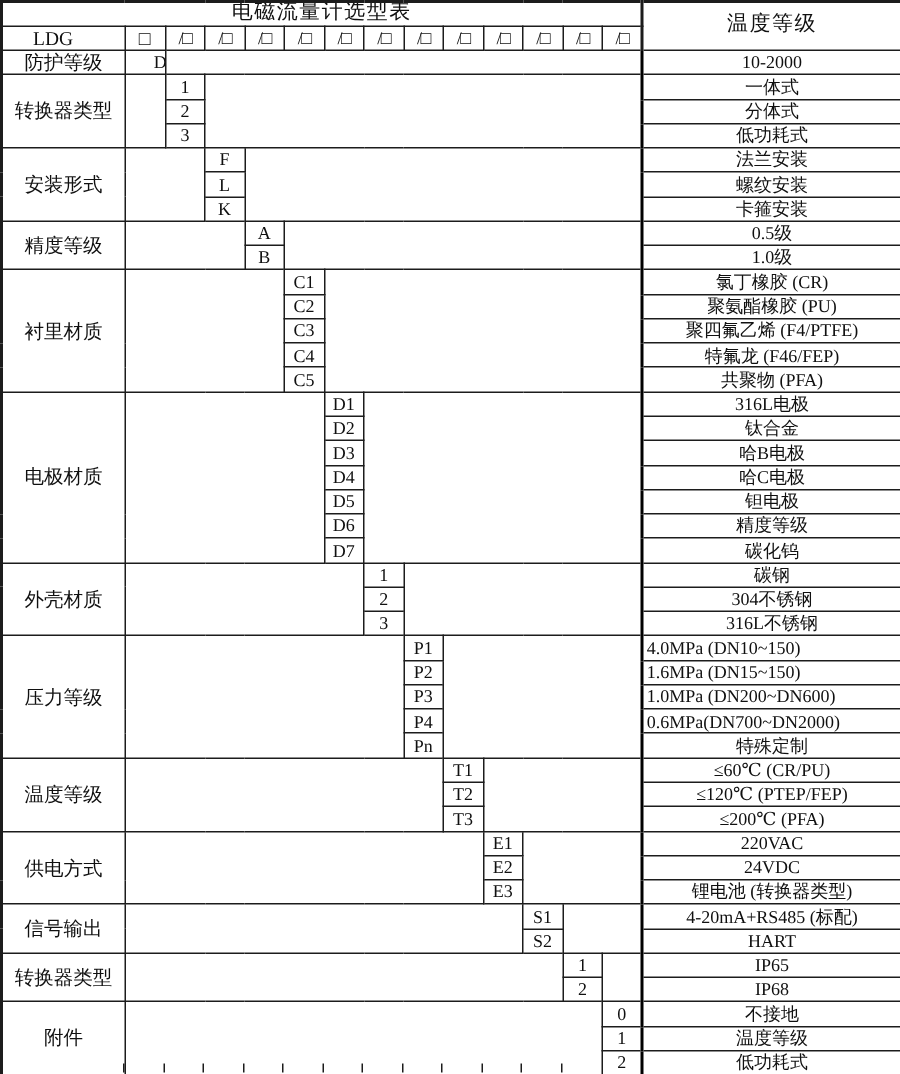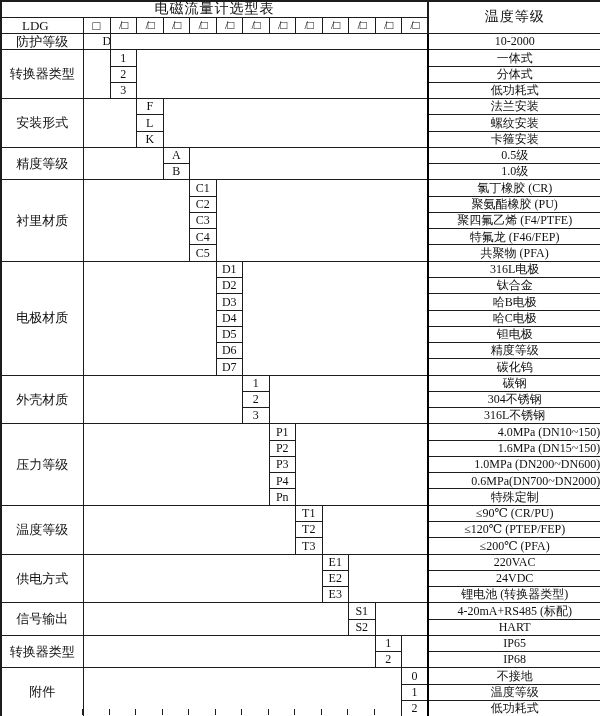--- a/index.html
+++ b/index.html
@@ -16,21 +16,21 @@
     border:1px solid #1c1c1c;
     padding:0; margin:0;
     text-align:center; vertical-align:middle;
     font-size:12px; line-height:1.05; color:#101010;
     overflow:hidden; white-space:nowrap;
   }
   tr.r { height:16.27px; }
   td.title { font-size:14px; letter-spacing:1px; }
   td.funch { font-size:14px; border-left:2px solid #1c1c1c; letter-spacing:1px; }
   td.func  { border-left:2px solid #000000; font-size:12px; }
-  td.func.left { text-align:right; padding-left:2px; }
+  td.func.left { text-align:left; padding-left:2px; }
   td.lab  { font-size:13px; }
   td.sub  { font-size:12px; text-align:left; padding-left:19px; }
   td.model-prefix { text-align:left; padding-left:20px; font-size:13px; }
   td.code { font-size:12px; }
   td.box  { font-size:13px; }
   td.slot { font-size:12px; letter-spacing:-1px; }
   td.blank { background:#fff; }
   .tick { position:absolute; width:1px; height:6px; background:#1c1c1c; bottom:1px; }
 </style>
 </head>
@@ -215,21 +215,21 @@
         </tr>
         <tr class="r">
           <td class="code">Pn</td>
           <td class="func">特殊定制</td>
         </tr>
         <tr class="r">
           <td class="lab" rowspan="3">温度等级</td>
           <td class="blank" rowspan="3" colspan="8"></td>
           <td class="code">T1</td>
           <td class="blank" rowspan="3" colspan="4"></td>
-          <td class="func">≤90℃ (CR/PU)</td>
+          <td class="func">≤60℃ (CR/PU)</td>
         </tr>
         <tr class="r">
           <td class="code">T2</td>
           <td class="func">≤120℃ (PTEP/FEP)</td>
         </tr>
         <tr class="r">
           <td class="code">T3</td>
           <td class="func">≤200℃ (PFA)</td>
         </tr>
         <tr class="r">

